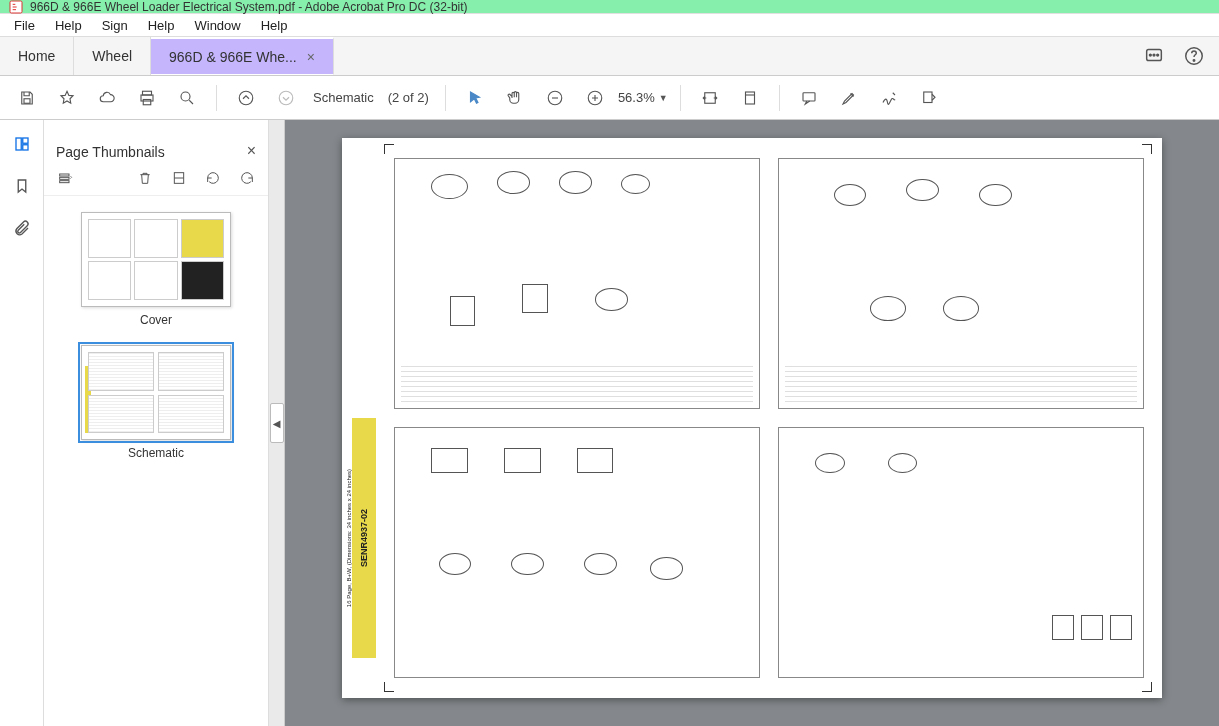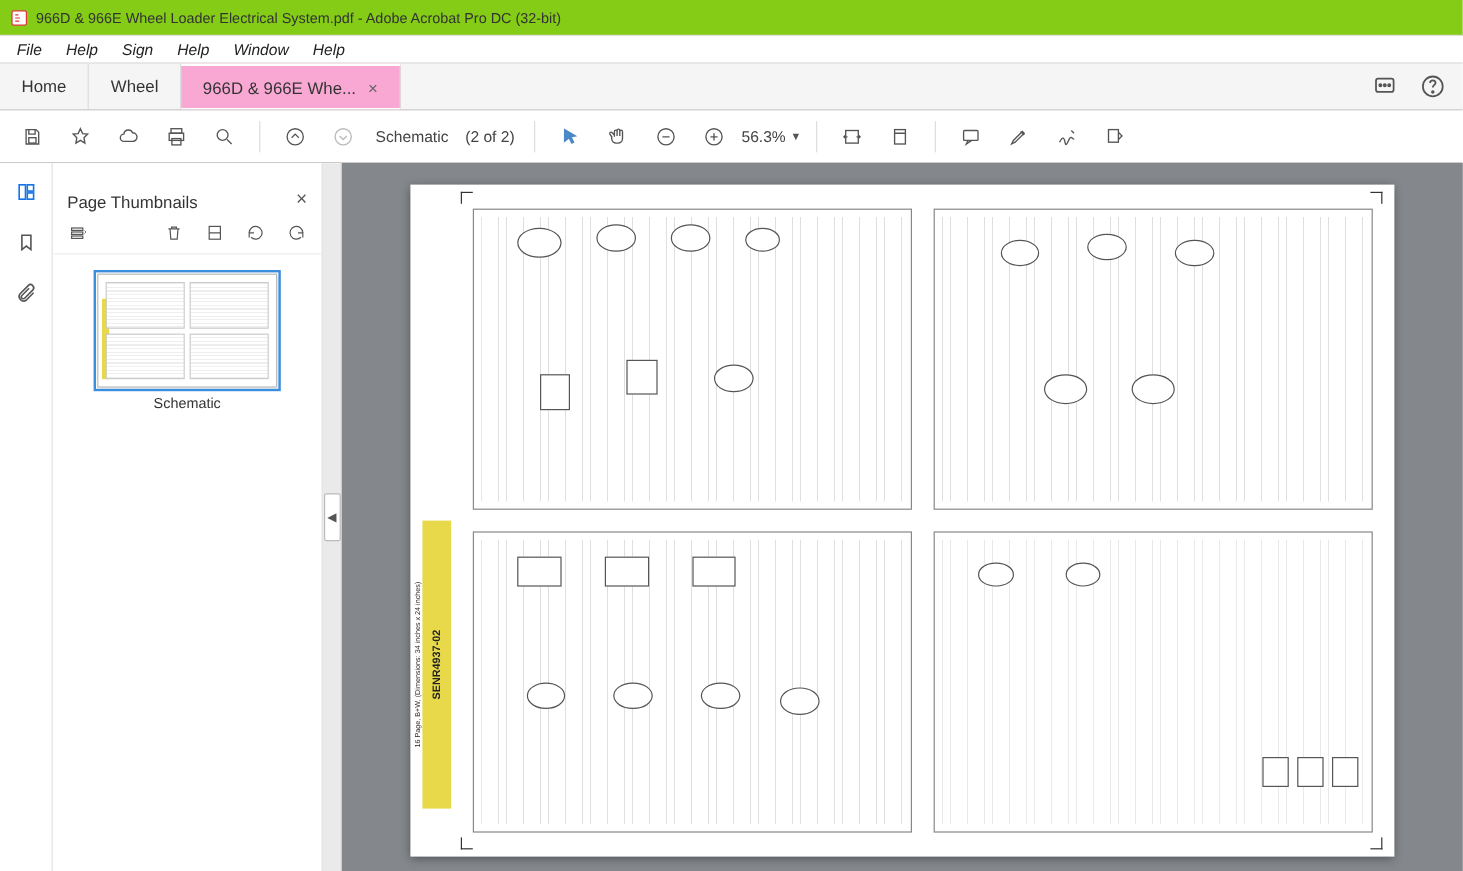--- a/index.html
+++ b/index.html
@@ -1,30 +1,30 @@
 <!DOCTYPE html>
 <html><head>
 <meta charset="utf-8">
 <style>
 * { margin: 0; padding: 0; box-sizing: border-box; font-family: "Segoe UI", Arial, sans-serif; }
 body { width: 1219px; height: 726px; overflow: hidden; background: #fff; display: flex; flex-direction: column; }
 
 
-.titlebar { height: 30px; background: #84cc16; border-bottom: 1px solid #e0e0e0; display: flex; align-items: center; padding: 0 8px; font-size: 12px; color: #333; }
+.titlebar { height: 14px; background: #86efac; border-bottom: 1px solid #e0e0e0; display: flex; align-items: center; padding: 0 8px; font-size: 12px; color: #333; }
 .titlebar .pdf-icon { width: 16px; height: 16px; margin-right: 6px; display:flex; align-items:center; justify-content:center;}
 .titlebar .pdf-icon svg{width:16px;height:16px;}
 
 
-.menubar { height: 22px; display: flex; align-items: center; padding: 0 4px; font-size: 13px; color: #222; font-style: italic; }
+.menubar { height: 22px; display: flex; align-items: center; padding: 0 4px; font-size: 13px; color: #222; }
 .menubar .mitem { padding: 2px 10px; cursor: default; }
 
 
 .tabbar { height: 40px; background: #f5f5f5; border-top: 1px solid #ddd; border-bottom: 1px solid #ccc; display: flex; align-items: stretch; position: relative; }
 .tabbar .tab { display: flex; align-items: center; padding: 0 18px; font-size: 14px; color: #333; border-right: 1px solid #ddd; cursor: default; }
-.tabbar .tab.doc { background: #f9a8d4; border-top: 2px solid #fff; border-bottom: 1px solid #fff; position: relative; }
+.tabbar .tab.doc { background: #c4b5fd; border-top: 2px solid #fff; border-bottom: 1px solid #fff; position: relative; }
 .tabbar .tab.doc .close { margin-left: 10px; color: #666; font-size: 14px; }
 .tabbar .right { margin-left: auto; display: flex; align-items: center; padding-right: 14px; gap: 18px; color: #555; }
 .tabbar .right .icon{width:22px; height:22px; display:flex; align-items:center; justify-content:center;}
 
 
 .toolbar { height: 44px; border-bottom: 1px solid #ccc; display: flex; align-items: center; padding: 0 10px; gap: 6px; font-size: 13px; color: #444; background:#fff;}
 .toolbar .tbtn { width: 34px; height: 34px; display: flex; align-items: center; justify-content: center; border-radius: 2px; cursor: default; color:#555;}
 .toolbar .sep { width: 1px; height: 26px; background: #ddd; margin: 0 6px; }
 .toolbar .label { padding: 0 4px; }
 .toolbar .zoom { display: flex; align-items: center; gap:4px; }
@@ -305,20 +305,33 @@
           </svg>
         </div>
       <div class="pt">
           <svg viewBox="0 0 24 24">
             <path d="M20 12a8 8 0 1 0-2.3 5.6"></path>
             <path d="M20 18v-6h-6"></path>
           </svg>
         </div>
     </div>
     <div class="thumbs">
+      <div class="thumb">
+        <div class="timg cover">
+          <div class="cov">
+              <div></div>
+              <div></div>
+              <div class="yel"></div>
+              <div></div>
+              <div></div>
+              <div class="blk"></div>
+            </div>
+        </div>
+        <div class="tcap">Cover</div>
+      </div>
       <div class="thumb selected">
         <div class="timg schem">
           <div class="mini-spine"></div>
           <div class="mini-grid">
               <div></div>
               <div></div>
               <div></div>
               <div></div>
             </div>
         </div>

